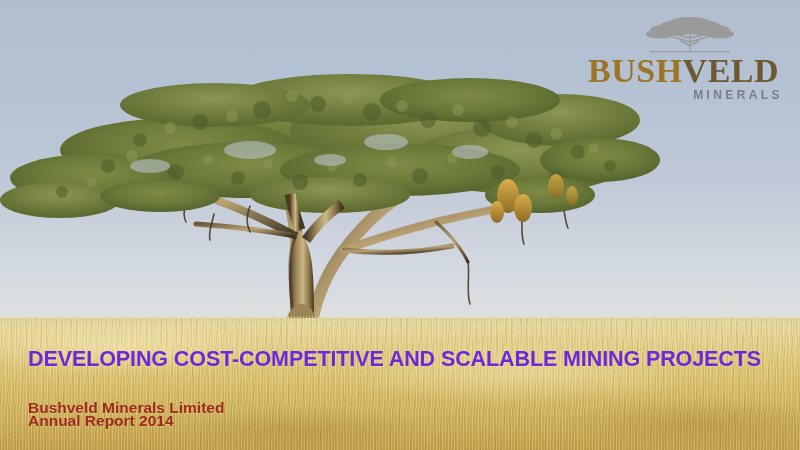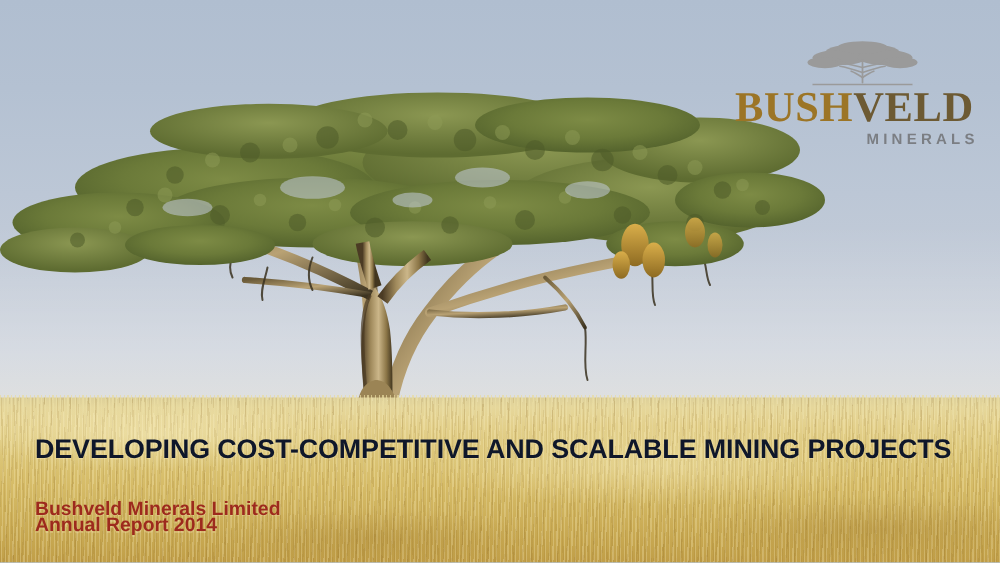--- a/index.html
+++ b/index.html
@@ -72,21 +72,21 @@
       radial-gradient(ellipse 220px 40px at 120px 30px, rgba(255,250,215,.35), rgba(0,0,0,0) 70%),
       radial-gradient(ellipse 260px 46px at 520px 55px, rgba(255,250,215,.30), rgba(0,0,0,0) 70%),
       radial-gradient(ellipse 200px 38px at 700px 105px, rgba(150,112,38,.25), rgba(0,0,0,0) 70%),
       radial-gradient(ellipse 180px 34px at 300px 112px, rgba(150,112,38,.22), rgba(0,0,0,0) 70%);
   }
 
   
   .tree{position:absolute;left:0;top:0;width:800px;height:450px;}
 
   
-  .logo{position:absolute;right:16px;top:32px;width:196px;height:92px;}
+  .logo{position:absolute;right:16px;top:16px;width:196px;height:92px;}
   .logo-tree{position:absolute;left:56px;top:0px;width:92px;height:42px;}
   .logo-word{
     position:absolute;left:0;top:38px;width:196px;
     text-align:left;
     font-family:"Liberation Serif", serif;
     font-weight:700;
     font-size:34px;
     letter-spacing:.5px;
     color:#9c7526;
     line-height:34px;
@@ -103,21 +103,21 @@
     white-space:nowrap;
   }
 
   
   .headline{
     position:absolute;left:28px;top:347px;
     font-family:"Liberation Sans", sans-serif;
     font-weight:700;
     font-size:21.5px;
     letter-spacing:-0.1px;
-    color:#0f172a;
+    color:#6d28d9;
     white-space:nowrap;
     text-shadow:0 1px 0 rgba(255,245,200,.25);
   }
   .subline{
     position:absolute;left:28px;
     font-family:"Liberation Sans", sans-serif;
     font-weight:700;
     font-size:15.5px;
     color:#9d2a1d;
     white-space:nowrap;

